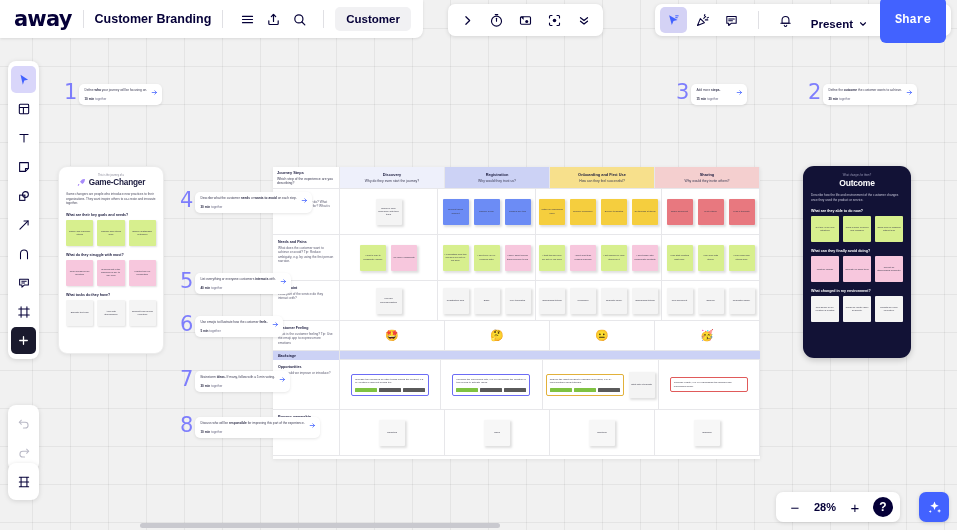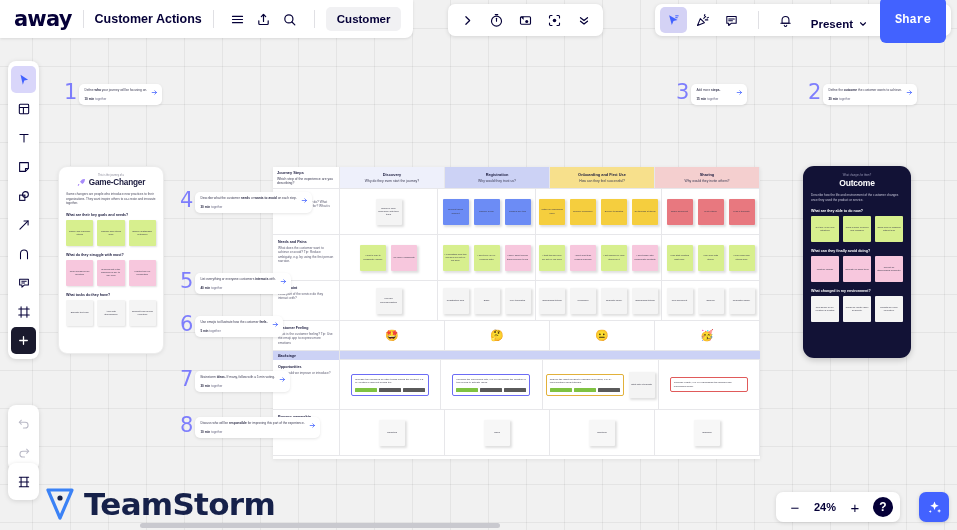--- a/index.html
+++ b/index.html
@@ -572,32 +572,25 @@
           <div class="step-arrow">
             <svg width="7" height="7" viewBox="0 0 24 24" fill="none" stroke="currentColor" stroke-width="2.6" stroke-linecap="round" stroke-linejoin="round">
               <path d="M4 12h15"></path>
               <path d="m13 6 6 6-6 6"></path>
             </svg>
           </div>
         </div>
       </div>
     </div>
 
-  <div class="brand">
-    <svg width="30" height="34" viewBox="0 0 30 34">
-      <path d="M3 3 L27 3 L15 31 Z" fill="none" stroke="#3b82f6" stroke-width="3.2" stroke-linejoin="round"></path>
-      <circle cx="15" cy="11" r="2.6" fill="#16214a"></circle>
-    </svg>
-    <span class="brand-name">TeamStorm</span>
-  </div>
 
   <div class="hdr-left">
     <span class="miro-logo">away</span>
     <span class="vsep"></span>
-    <span class="board-title">Customer Actions</span>
+    <span class="board-title">Customer Branding</span>
     <span class="vsep"></span>
     <div class="hicon">
       <svg width="15" height="15" viewBox="0 0 24 24">
           <path stroke="currentColor" stroke-width="1.9" stroke-linecap="round" d="M4 7h16M4 12h16M4 17h16"></path>
         </svg>
     </div>
     <div class="hicon">
       <svg width="15" height="15" viewBox="0 0 24 24" fill="none" stroke="currentColor" stroke-width="1.9" stroke-linecap="round" stroke-linejoin="round">
           <path d="M12 15V4"></path>
           <path d="M8.5 7.5 12 4l3.5 3.5"></path>
@@ -760,21 +753,21 @@
   <div class="rail" id="rail-bottom">
     <div class="rtool">
       <svg width="14" height="14" viewBox="0 0 24 24" fill="none" stroke="currentColor" stroke-width="1.8" stroke-linecap="round">
           <path d="M4 4h16M4 20h16M7 4v16M17 4v16M4 12h16"></path>
         </svg>
     </div>
   </div>
 
   <div class="zoombar">
     <div class="zbtn">−</div>
-    <div class="zlevel">24%</div>
+    <div class="zlevel">28%</div>
     <div class="zbtn">+</div>
     <div class="help-dot">?</div>
   </div>
   <div class="ai-btn">
     <svg width="17" height="17" viewBox="0 0 24 24" fill="#fff">
         <path d="M12 3.5l1.7 4.3 4.3 1.7-4.3 1.7L12 15.5l-1.7-4.3L6 9.5l4.3-1.7z"></path>
         <path d="M18.5 14l.8 2 2 .8-2 .8-.8 2-.8-2-2-.8 2-.8z"></path>
         <path d="M6 15.5l.6 1.5 1.5.6-1.5.6L6 19.7l-.6-1.5-1.5-.6 1.5-.6z"></path>
       </svg>
   </div>

